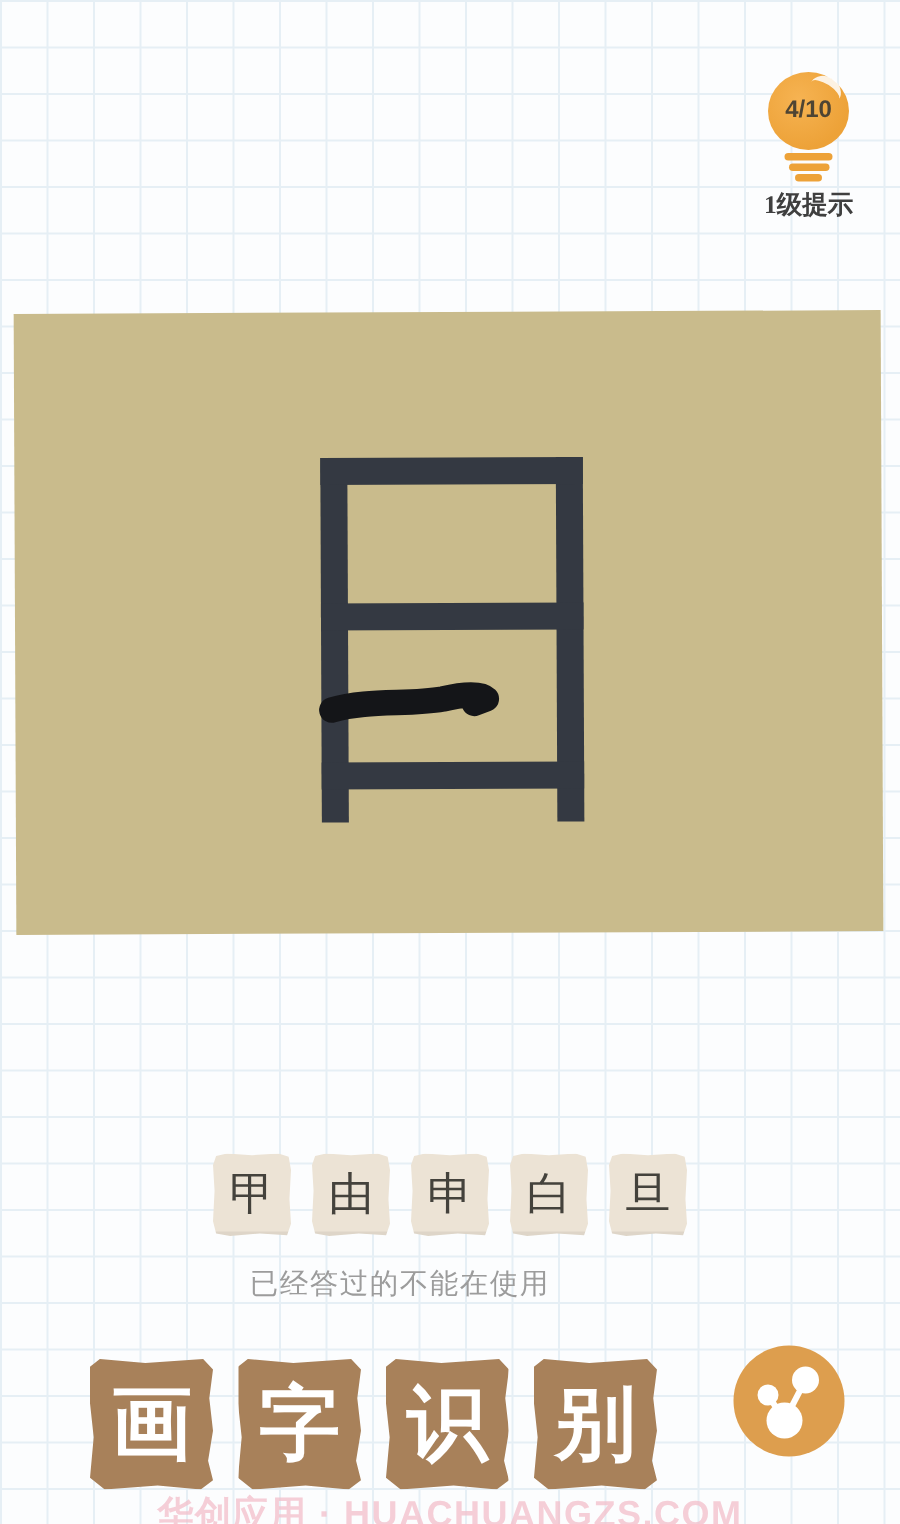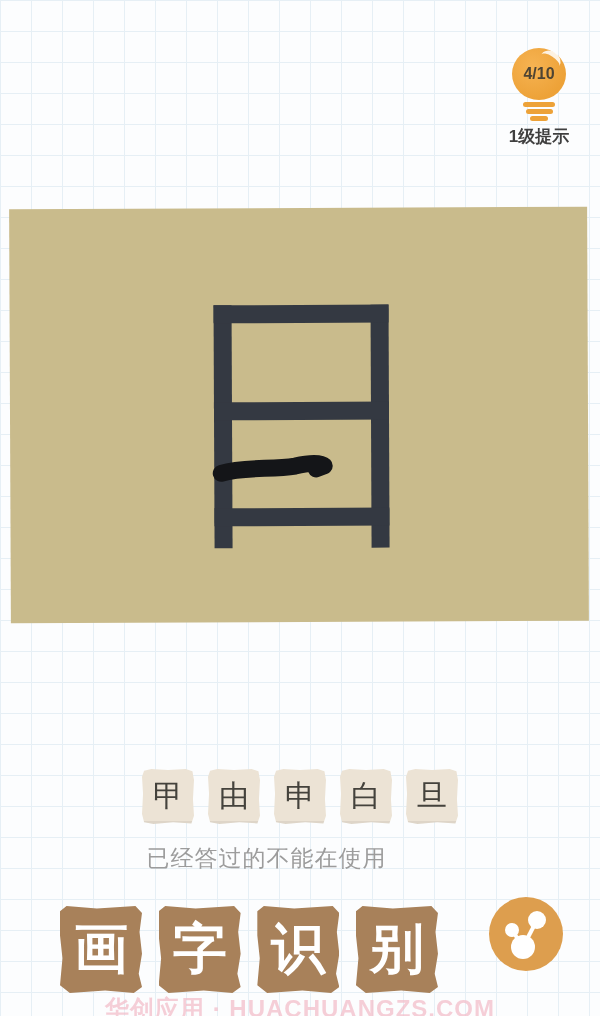--- a/index.html
+++ b/index.html
@@ -26,21 +26,21 @@
   }
   .bulb-highlight{
     position:absolute;top:3px;right:5px;width:22px;height:14px;
     border:0 solid transparent;border-top:5px solid rgba(255,255,255,.85);
     border-radius:50%;transform:rotate(33deg);
   }
   .bulb-count{font-size:16px;font-weight:bold;color:#4e4433;position:relative;z-index:1;}
   .bulb-base{margin-top:2px;display:flex;flex-direction:column;align-items:center;gap:2px;}
   .bulb-base span{display:block;height:5px;border-radius:3px;background:var(--bulb_orange,#eda238);}
   .bulb-base .s1{width:32px;}.bulb-base .s2{width:27px;}.bulb-base .s3{width:18px;}
-  .hint-label{margin-top:4px;font-size:17px;font-weight:bold;color:#3f3f3f;white-space:nowrap;}
+  .hint-label{margin-top:4px;font-size:17px;font-weight:bold;color:#3f3f3f;white-space:nowrap;font-family:Liberation Serif, serif;}
   
   .draw-canvas{
     position:absolute;left:10px;top:208px;width:578px;height:414px;
     background:var(--canvas_bg,#c9bb8c);transform:rotate(-0.25deg);
   }
   .draw-canvas svg{display:block;width:578px;height:414px;}
   .glyph-part{fill:var(--glyph,#343942);}
   .player-stroke{stroke:var(--hand_stroke,#141518);stroke-width:17;fill:none;stroke-linecap:round;stroke-linejoin:round;}
   
   .tiles-row{
@@ -50,21 +50,21 @@
   .tile{
     width:52px;height:55px;background:var(--tile_bg,#ece3d5);
     display:flex;align-items:center;justify-content:center;cursor:pointer;
     clip-path:polygon(4% 3%,18% 0%,50% 2%,84% 0%,97% 4%,100% 20%,98% 55%,100% 85%,95% 99%,60% 97%,22% 100%,4% 97%,0% 82%,2% 45%,0% 14%);
     box-shadow:inset 0 -3px 0 rgba(0,0,0,0.06);
   }
   .tile span{font-size:30px;color:var(--tile_text,#44423c);font-weight:500;}
   
   .helper-text{
     position:absolute;top:843px;left:0;width:533px;text-align:center;
-    font-size:23px;color:var(--helper_text,#9c9c9c);letter-spacing:1px;
+    font-size:19px;color:var(--helper_text,#9c9c9c);letter-spacing:1px;
   }
   
   .brand-row{
     position:absolute;left:60px;top:906px;width:378px;
     display:flex;justify-content:space-between;
   }
   .brand-block{
     width:82px;height:87px;background:var(--block_bg,#a8815a);
     display:flex;align-items:center;justify-content:center;
     clip-path:polygon(0 6%,8% 0,45% 3%,92% 0,100% 8%,97% 30%,100% 55%,96% 78%,100% 93%,90% 100%,55% 97%,12% 100%,0 91%,3% 60%,0 34%);

